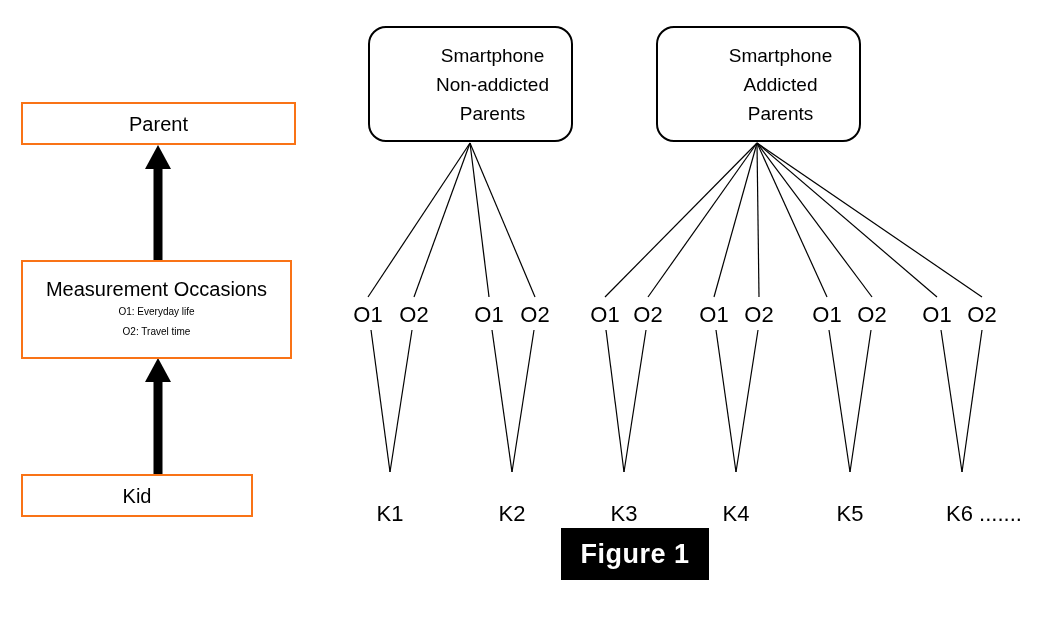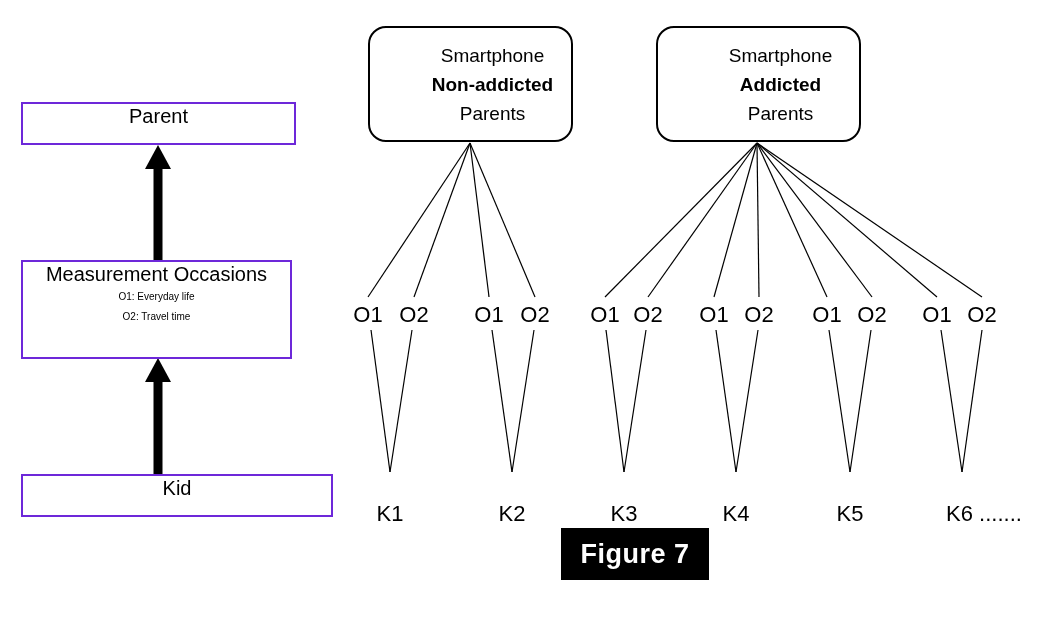--- a/index.html
+++ b/index.html
@@ -1,39 +1,39 @@
 <!DOCTYPE html>
 <html><head>
 <meta charset="utf-8">
 <style>
   html,body{margin:0;padding:0;background:#ffffff;}
   body{width:1054px;height:620px;overflow:hidden;
        font-family:"Liberation Sans", sans-serif;color:#000;}
   #page{position:relative;width:1054px;height:620px;}
 
   
-  .lbox{position:absolute;border:2px solid #6d28d9;background:#fff;
+  .lbox{position:absolute;border:2px solid #f97316;background:#fff;
         box-sizing:border-box;display:flex;flex-direction:column;
-        align-items:center;justify-content:flex-start;}
+        align-items:center;justify-content:center;}
   #box-parent{left:21px;top:102px;width:275px;height:43px;}
   #box-measure{left:21px;top:260px;width:271px;height:99px;}
-  #box-kid{left:21px;top:474px;width:312px;height:43px;}
+  #box-kid{left:21px;top:474px;width:232px;height:43px;}
 
   .lbox .title{font-size:20px;line-height:24px;}
   .lbox .sub{font-size:10px;line-height:20px;}
   #box-measure .title{margin-bottom:1px;}
 
   
   .rnode{position:absolute;border:2px solid #000;border-radius:18px;
          background:#fff;box-sizing:border-box;display:flex;
          flex-direction:column;align-items:center;justify-content:center;
          font-size:19px;line-height:29px;padding-left:44px;}
   #node-nonaddicted{left:368px;top:26px;width:205px;height:116px;}
   #node-addicted{left:656px;top:26px;width:205px;height:116px;}
-  .rnode .strong{font-weight:bold;}
+  .rnode .strong{font-weight:normal;}
 
   
   .olabel,.klabel{position:absolute;font-size:22px;line-height:19px;
                   transform:translateX(-50%);white-space:nowrap;}
   .olabel{top:305px;}
   .klabel{top:504px;}
   .klabel.with-dots{transform:translateX(-50%);}
 
   
   #figure-caption{position:absolute;left:561px;top:528px;width:148px;height:52px;
@@ -134,15 +134,15 @@
   <div class="olabel" style="left:937px">O1</div>
   <div class="olabel" style="left:982px">O2</div>
 
   <div class="klabel" style="left:390px">K1</div>
   <div class="klabel" style="left:512px">K2</div>
   <div class="klabel" style="left:624px">K3</div>
   <div class="klabel" style="left:736px">K4</div>
   <div class="klabel" style="left:850px">K5</div>
   <div class="klabel with-dots" style="left:984px">K6 .......</div>
 
-  <div id="figure-caption">Figure 7</div>
+  <div id="figure-caption">Figure 1</div>
 
 </div>
 
 </body></html>

